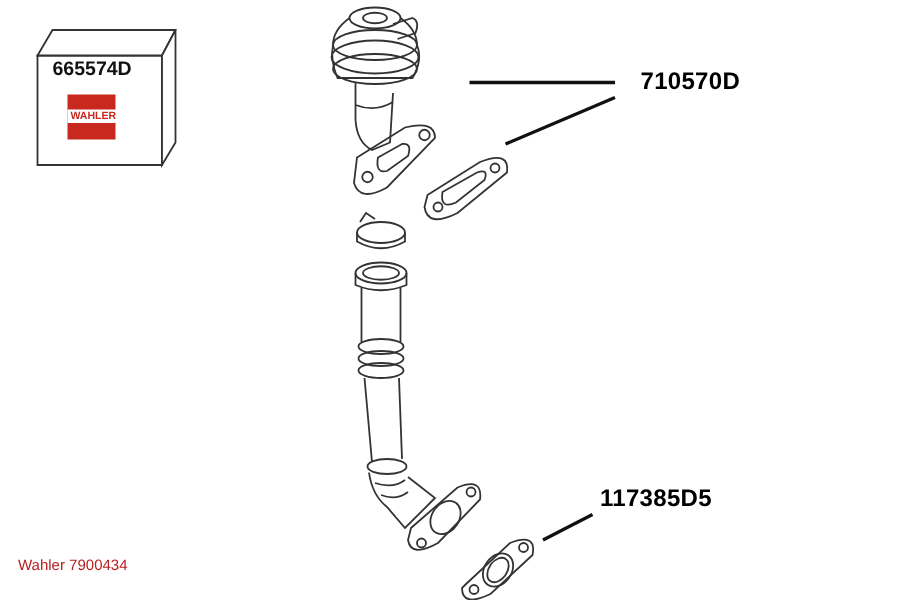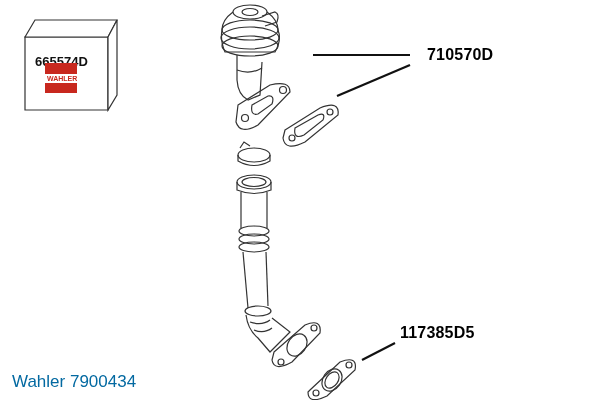--- a/index.html
+++ b/index.html
@@ -1,19 +1,19 @@
 <!DOCTYPE html>
 <html><head>
 <meta charset="utf-8">
 <style>
   html, body { margin:0; padding:0; background:#ffffff; }
   body { width:600px; height:400px; position:relative; overflow:hidden; font-family:"Liberation Sans", sans-serif; }
   .abs { position:absolute; }
   .part-label { font-weight:bold; font-size:16px; color:#000000; letter-spacing:0.2px; }
-  .footer-label { font-size:17px; color:#0369a1; }
+  .footer-label { font-size:10px; color:#b91c1c; }
   .box-code { font-weight:bold; font-size:13px; color:#111; }
   .logo { background:#c8281e; color:#fff; font-size:7px; font-weight:bold; text-align:center; line-height:40px; }
   .logo span { background:#fff; color:#c8281e; padding:0 2px; line-height:9px; display:inline-block; vertical-align:middle; }
   svg { position:absolute; left:0; top:0; }
 </style>
 </head>
 <body>
 
 <svg width="600" height="400" viewBox="0 0 600 400">
   <g fill="none" stroke="#333" stroke-width="1.2">
@@ -85,20 +85,20 @@
     </g>
   </g>
 
   <g stroke="#111" stroke-width="2.2" fill="none">
     <line x1="313" y1="55" x2="410" y2="55"></line>
     <line x1="410" y1="65" x2="337" y2="96"></line>
     <line x1="395" y1="343" x2="362" y2="360"></line>
   </g>
 </svg>
 
-<div class="abs box-code" style="left:35px; top:54px;text-align:right;">665574D</div>
+<div class="abs box-code" style="left:35px; top:38px;text-align:right;">665574D</div>
 <div class="abs logo" style="left:45px; top:63px; width:32px; height:30px; line-height:30px;">
   <span>WAHLER</span>
 </div>
 
 <div class="abs part-label" style="left:427px; top:46px;">710570D</div>
 <div class="abs part-label" style="left:400px; top:324px;">117385D5</div>
 <div class="abs footer-label" style="left:12px; top:372px;">Wahler 7900434</div>
 
 </body></html>

